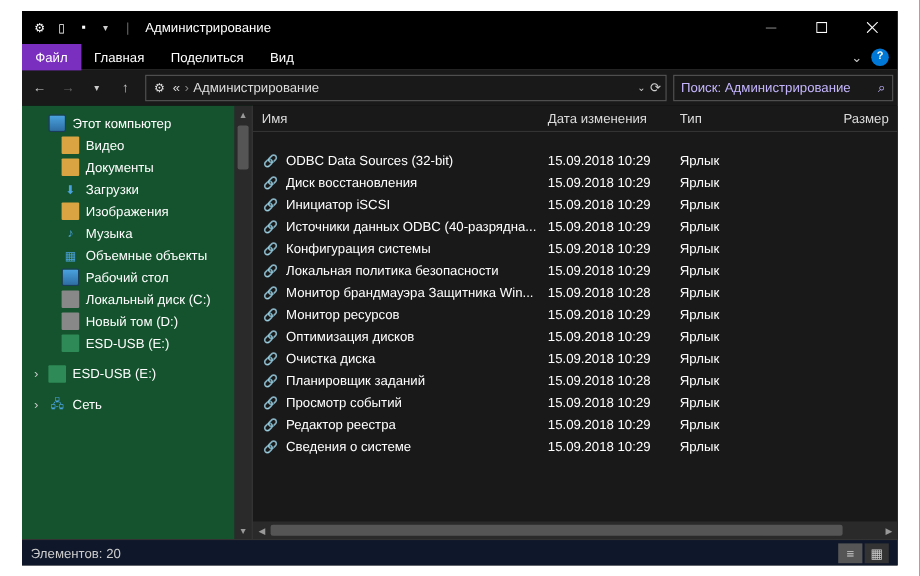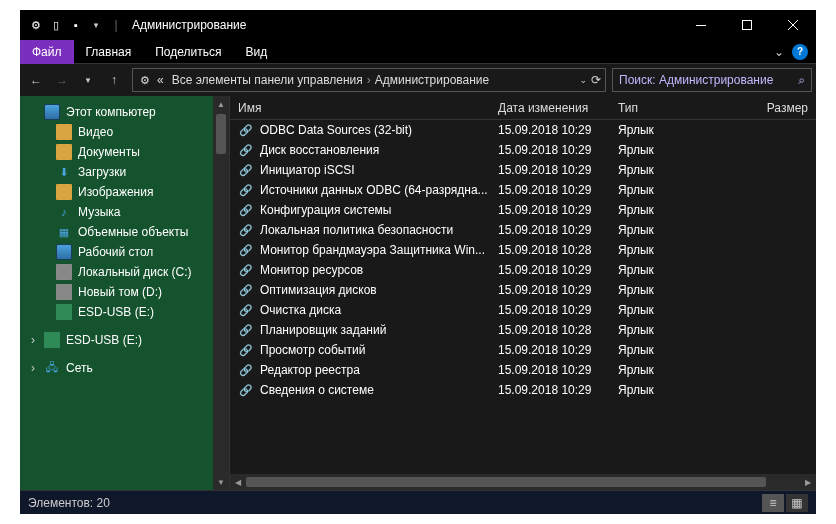--- a/index.html
+++ b/index.html
@@ -28,21 +28,21 @@
 .body { flex: 1; display: flex; background: #191919; overflow: hidden; }
 .sidebar { width: 210px; background: #14532d; border-right: 1px solid #333; overflow: hidden; position: relative; padding-top: 6px; }
 .side-item { display: flex; align-items: center; height: 20px; padding-left: 18px; gap: 6px; font-size: 12px; color: #fff; cursor: pointer; }
 .side-item.root { font-weight: normal; padding-left: 8px; }
 .side-item.root .chev { width: 10px; text-align: center; color: #ccc; }
 .side-item.lvl2 { padding-left: 36px; }
 .side-group-gap { height: 8px; }
 .side-scroll { position: absolute; right: 0; top: 0; width: 16px; height: 100%; background: #2a2a2a; display: flex; flex-direction: column; align-items: center; }
 .side-scroll .arrow { height: 16px; width: 16px; display: flex; align-items: center; justify-content: center; color: #999; font-size: 8px; }
 .side-scroll .thumb { width: 10px; background: #555; border-radius: 2px; margin-top: 2px; }
-.filepane { flex: 1; display: flex; flex-direction: column; background: #191919; }
+.filepane { flex: 1; display: flex; flex-direction: column; background: #191919; gap: 16px; }
 .columns { height: 24px; display: flex; align-items: center; border-bottom: 1px solid #333; font-size: 12px; color: #ddd; }
 .columns div { padding: 0 8px; cursor: pointer; }
 .col-name { width: 260px; }
 .col-date { width: 120px; }
 .col-type { width: 90px; }
 .col-size { flex: 1; text-align: right; }
 .filelist { flex: 1; overflow: hidden; }
 .file-row { height: 20px; display: flex; align-items: center; font-size: 12px; color: #fff; cursor: pointer; }
 .file-row .fname { width: 260px; padding-left: 8px; display: flex; align-items: center; gap: 6px; white-space: nowrap; overflow: hidden; text-overflow: ellipsis; }
 .file-row .fdate { width: 120px; padding-left: 8px; }
@@ -109,21 +109,20 @@
   </div>
 
   <div class="navbar">
     <div class="navbtn">←</div>
     <div class="navbtn disabled">→</div>
     <div class="navbtn" style="font-size:9px;">▾</div>
     <div class="navbtn">↑</div>
     <div class="breadcrumb">
       <span class="ico">⚙</span>
       <span class="bc-item">«</span>
-      <span class="bc-item">Все элементы панели управления</span>
       <span class="bc-sep">›</span>
       <span class="bc-item">Администрирование</span>
       <span class="bc-right">
         <span style="font-size:9px;color:#ccc;">⌄</span>
         <span style="color:#ccc;">⟳</span>
       </span>
     </div>
     <div class="searchbox">
       <span>Поиск: Администрирование</span>
       <span class="sicon">⌕</span>
@@ -226,21 +225,21 @@
             <div class="fname">
               <span class="ico">🔗</span>
               <span>Инициатор iSCSI</span>
             </div>
             <div class="fdate">15.09.2018 10:29</div>
             <div class="ftype">Ярлык</div>
           </div>
           <div class="file-row">
             <div class="fname">
               <span class="ico">🔗</span>
-              <span>Источники данных ODBC (64-разрядна...</span>
+              <span>Источники данных ODBC (40-разрядна...</span>
             </div>
             <div class="fdate">15.09.2018 10:29</div>
             <div class="ftype">Ярлык</div>
           </div>
           <div class="file-row">
             <div class="fname">
               <span class="ico">🔗</span>
               <span>Конфигурация системы</span>
             </div>
             <div class="fdate">15.09.2018 10:29</div>

